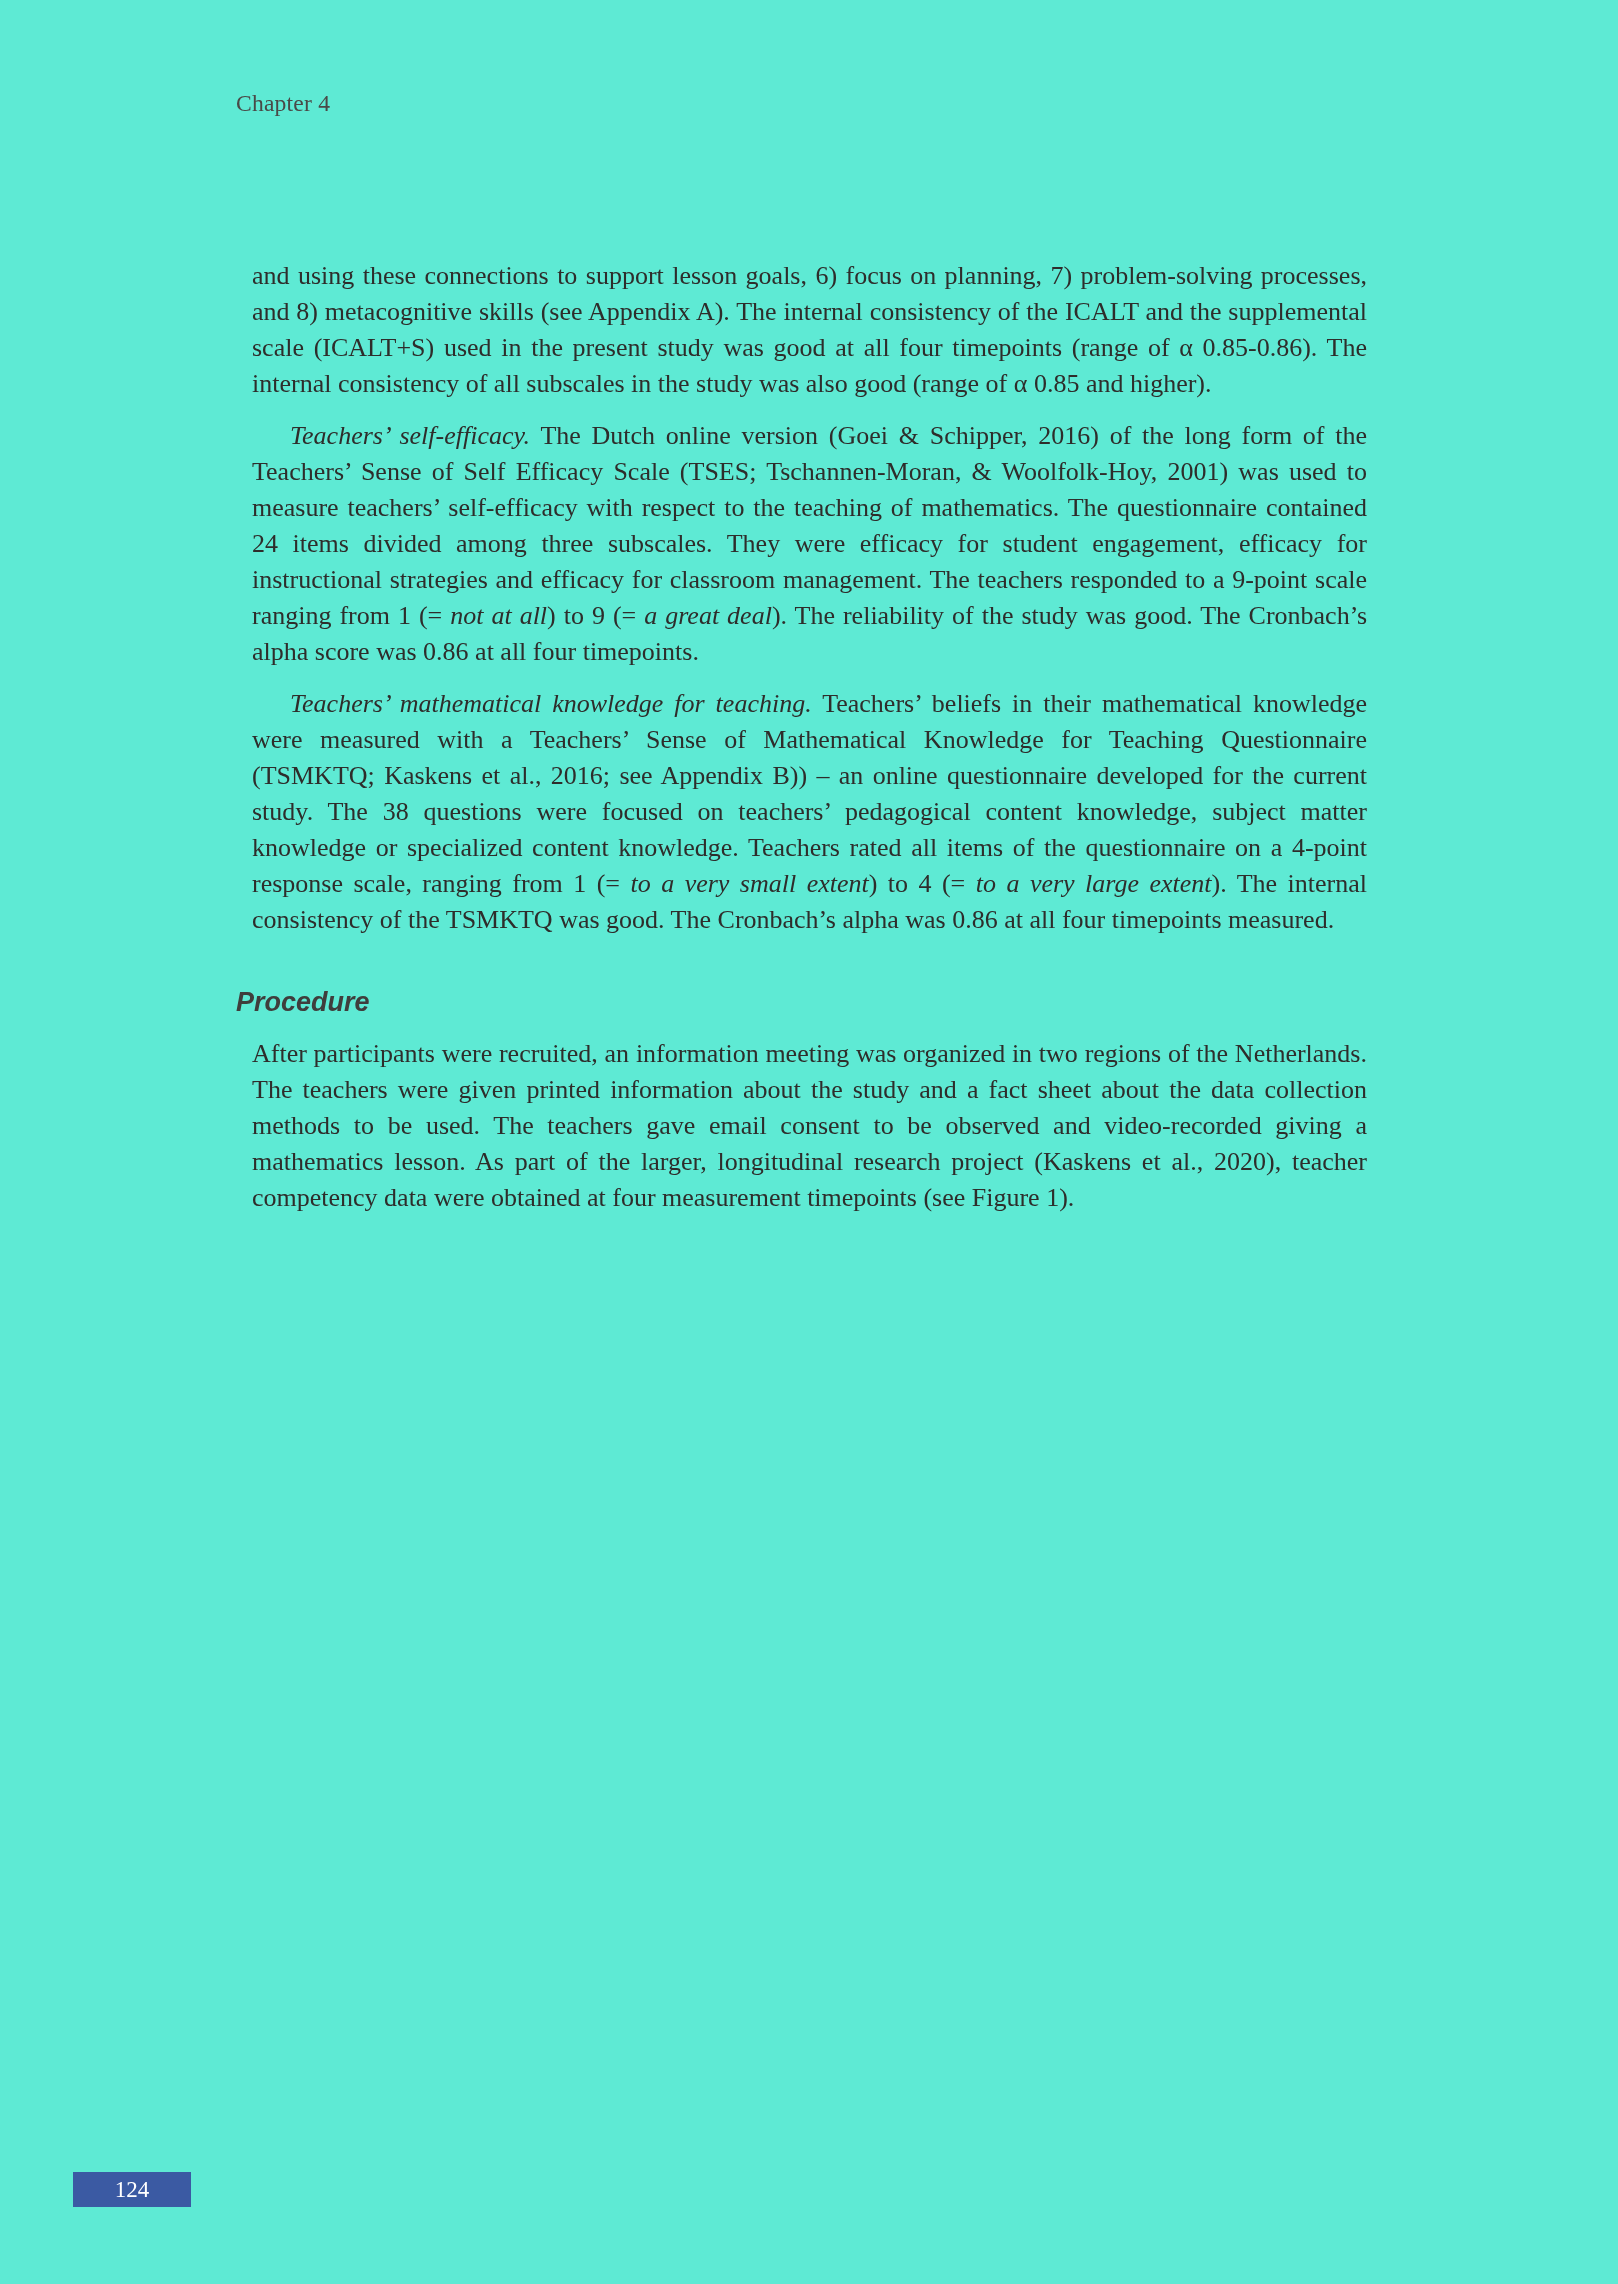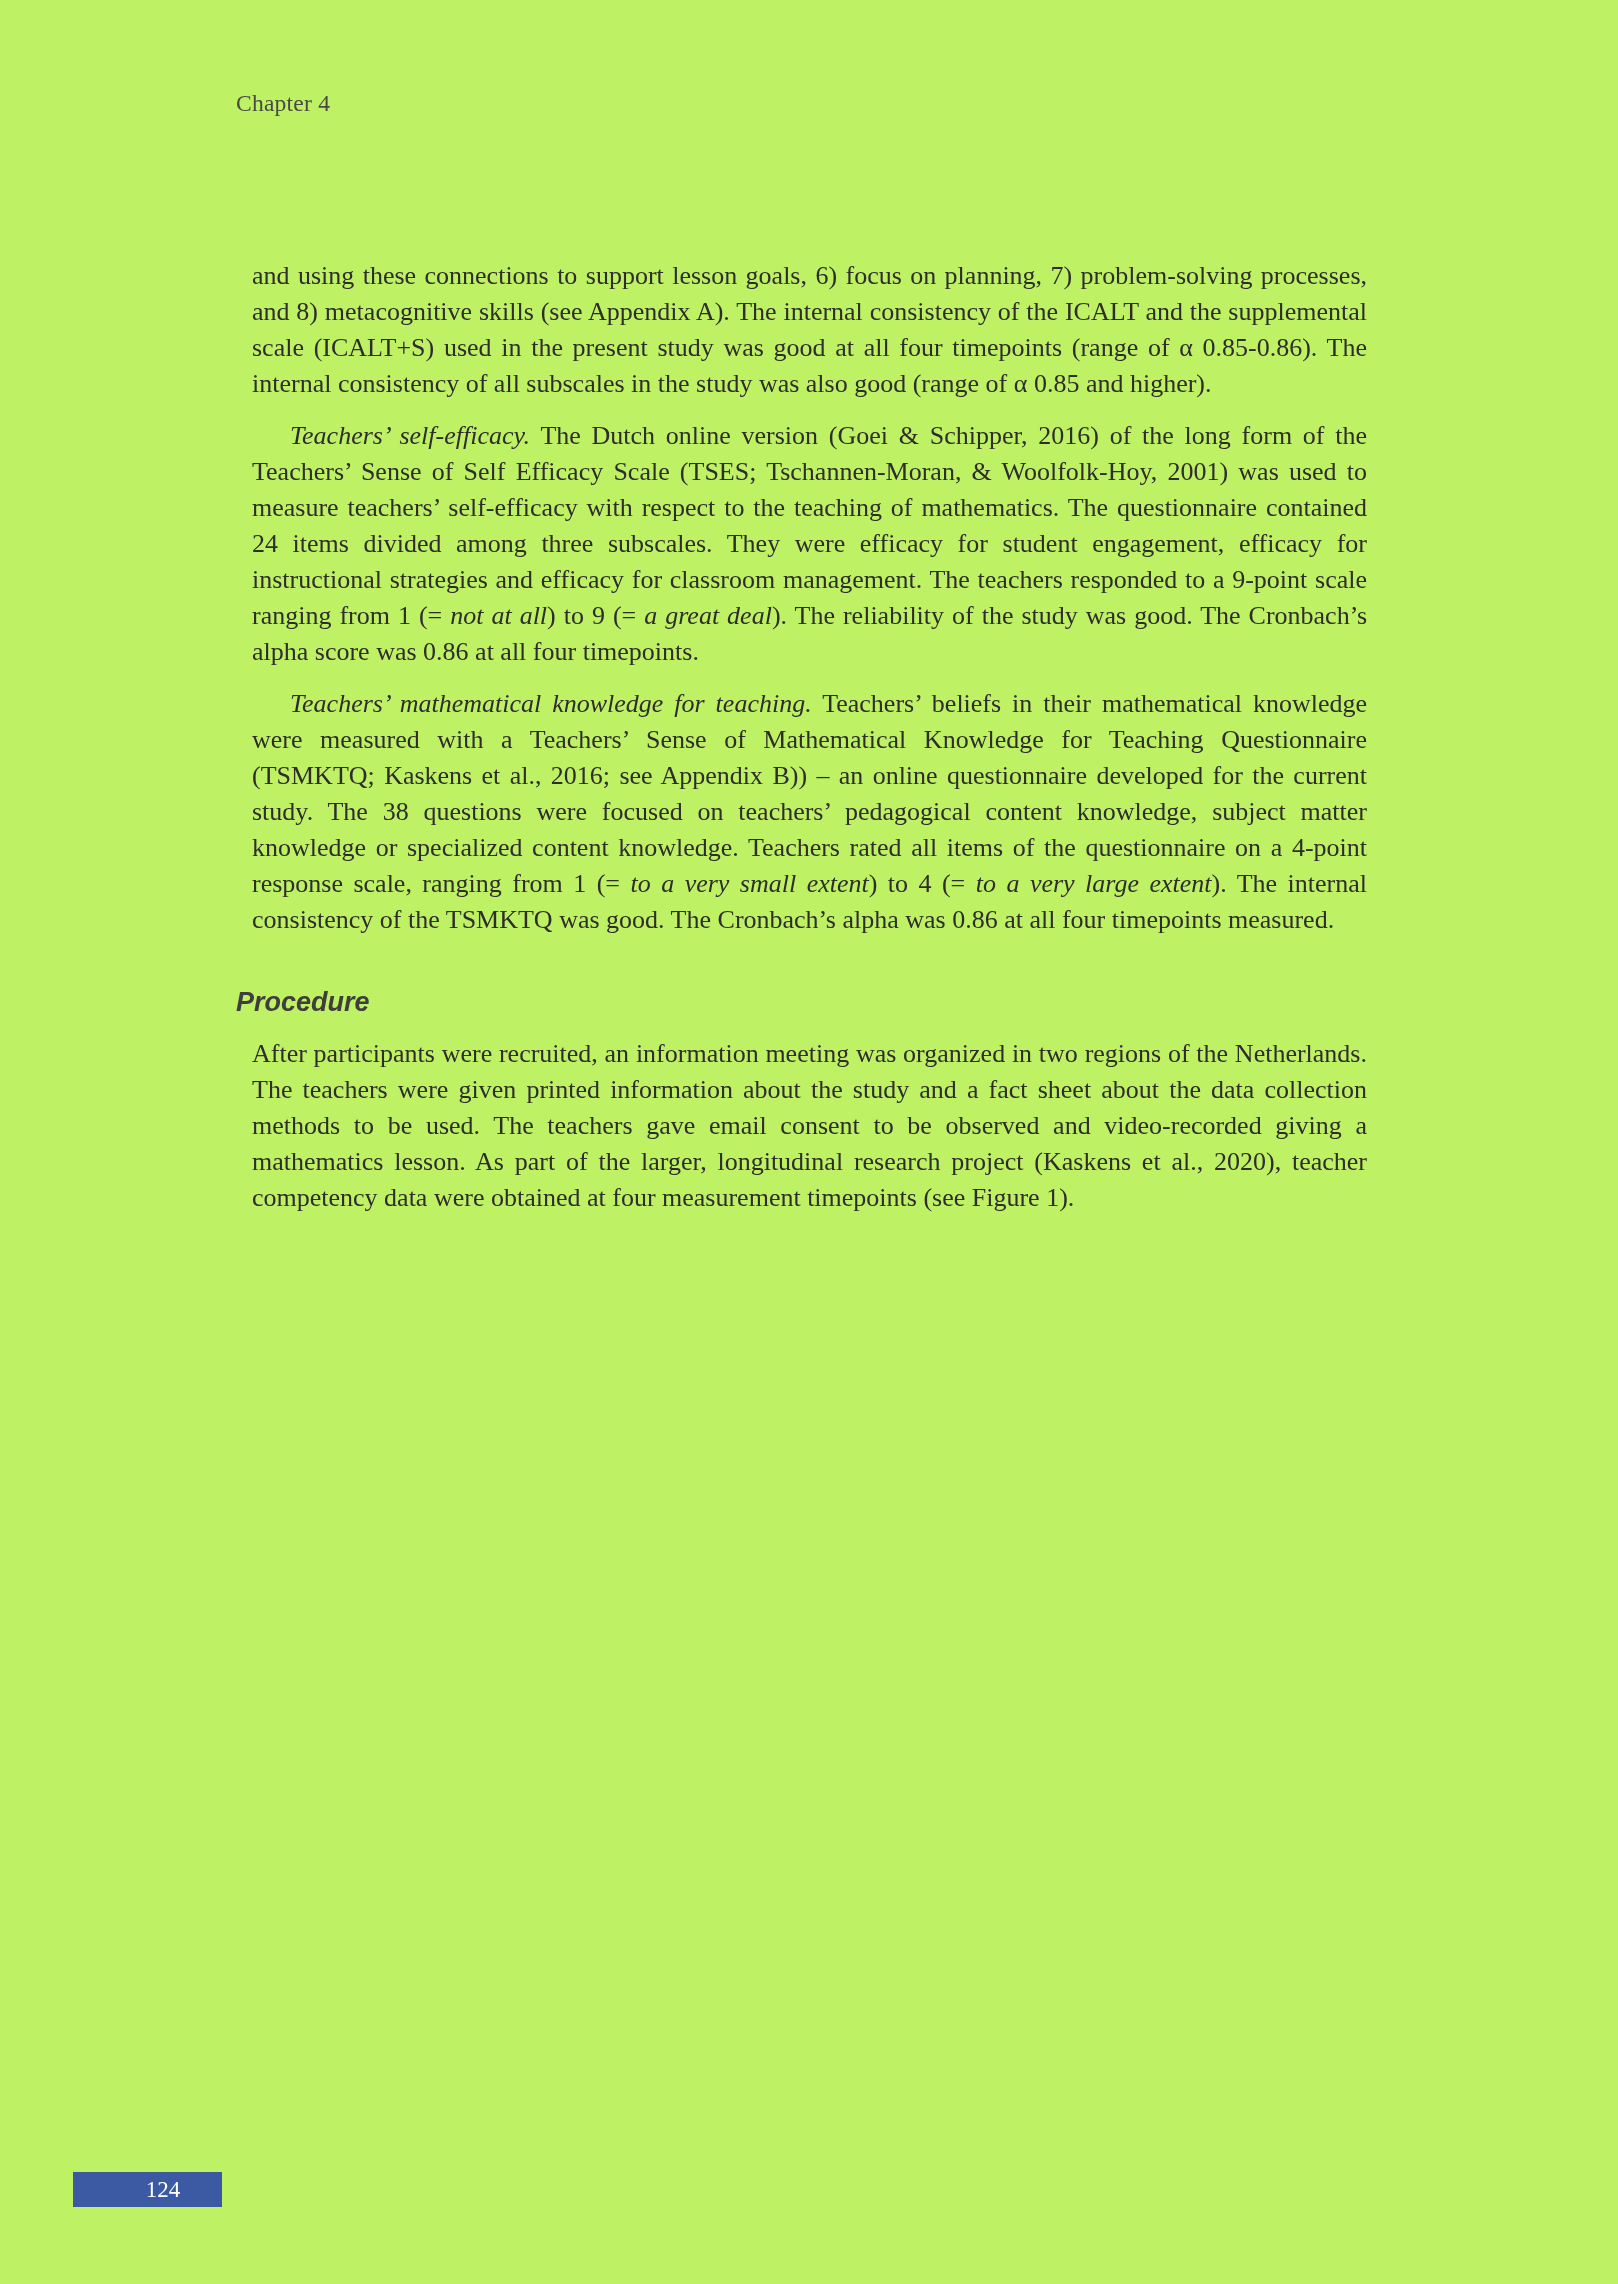--- a/index.html
+++ b/index.html
@@ -4,21 +4,21 @@
 <style>
   html, body {
     margin: 0;
     padding: 0;
     background: #ffffff;
   }
   .page {
     position: relative;
     width: 1619px;
     height: 2284px;
-    background: #bef264;
+    background: #5eead4;
     overflow: hidden;
     font-family: "Liberation Serif", "DejaVu Serif", serif;
     color: #2e2d2b;
   }
   .running-header {
     position: absolute;
     top: 90px;
     left: 236px;
     font-size: 23.6px;
     color: #4a4947;
@@ -58,21 +58,20 @@
     left: 73px;
     top: 2172px;
     width: 118px;
     height: 35px;
     background: #3b5aa3;
     color: #ffffff;
     font-size: 23px;
     line-height: 35px;
     text-align: center;
     font-family: "Liberation Serif", "DejaVu Serif", serif;
-    padding-left: 31px;
   }
 </style>
 </head>
 <body>
 
 <div class="page">
   <div class="running-header">Chapter 4</div>
 
   <div class="body-text" id="body-content">
       <p class="para"><span>and using these connections to support lesson goals, 6) focus on planning, 7) problem-solving processes, and 8) metacognitive skills (see Appendix A). The internal consistency of the ICALT and the supplemental scale (ICALT+S) used in the present study was good at all four timepoints (range of α 0.85-0.86). The internal consistency of all subscales in the study was also good (range of α 0.85 and higher).</span></p>

